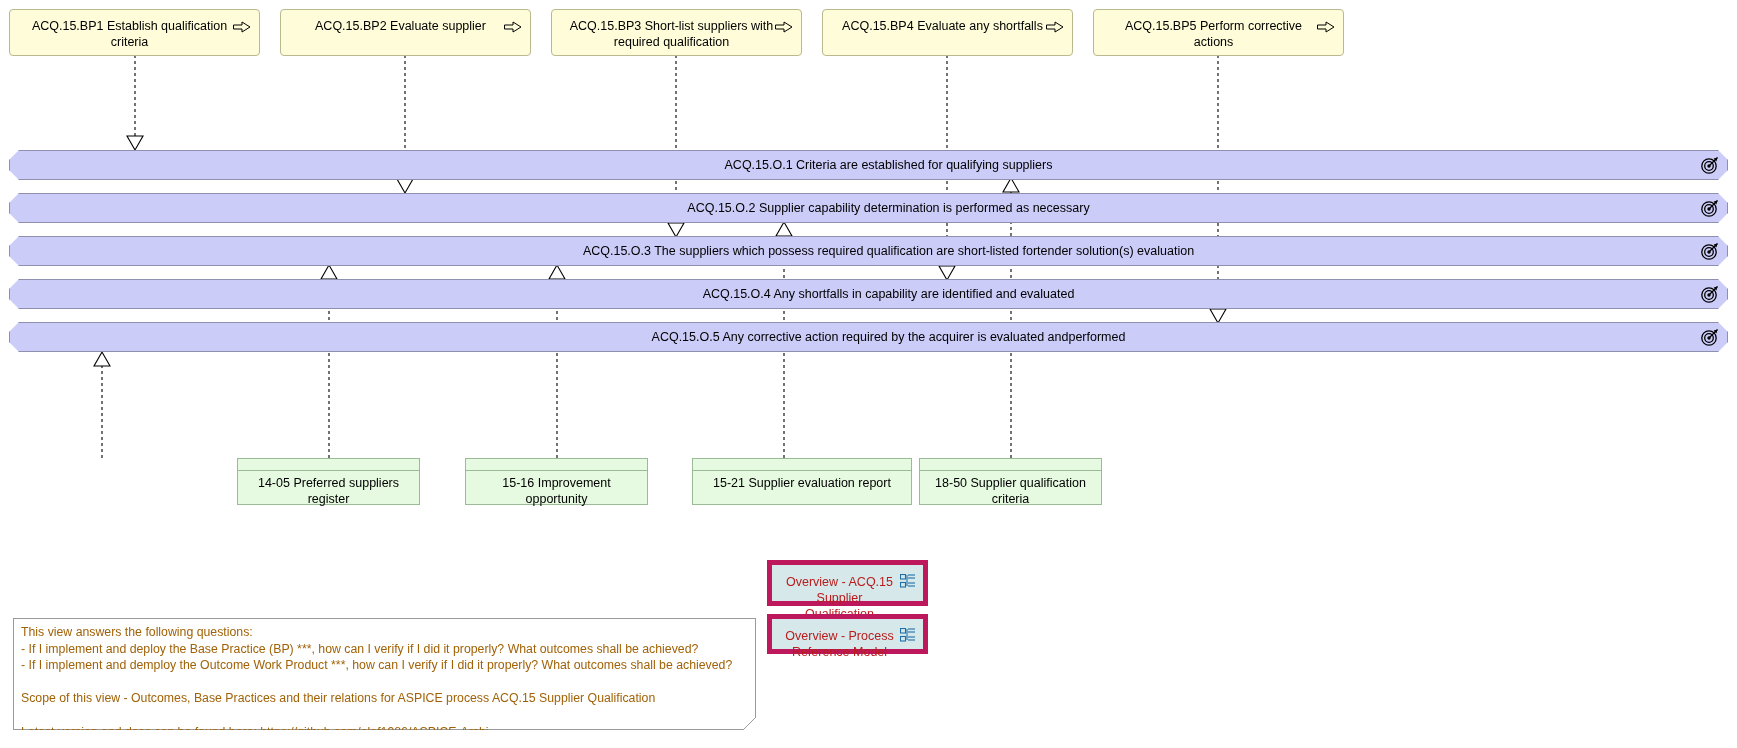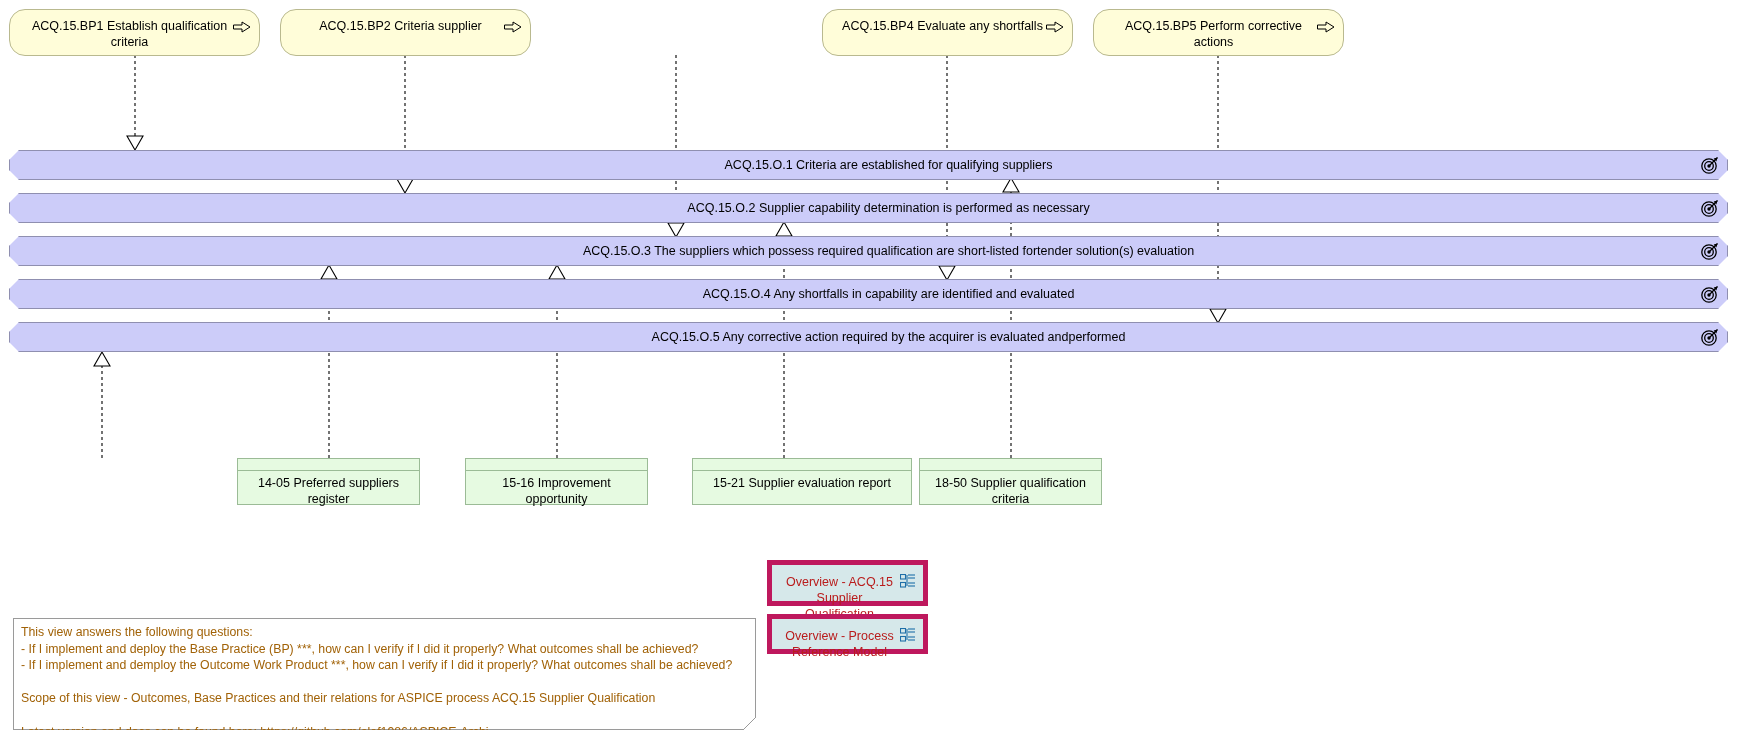--- a/index.html
+++ b/index.html
@@ -19,21 +19,21 @@
     left: 0; top: 0;
     width: 1737px;
     height: 748px;
   }
   .abs { position: absolute; box-sizing: border-box; }
 
   
   .bp {
     background: #fffdd9;
     border: 1px solid #b9b98f;
-    border-radius: 16px;
+    border-radius: 4px;
     color: #000;
   }
   .bp .bp-label {
     position: absolute;
     left: 16px; right: 26px;
     top: 8px;
     text-align: center;
     font-size: 12.5px;
     line-height: 16px;
     color: #000;
@@ -188,26 +188,32 @@
   </svg>
 
   <div class="abs bp" style="left:9px; top:9px; width:251px; height:47px;">
     <div class="bp-label">ACQ.15.BP1 Establish qualification criteria</div>
     <svg class="bp-icon" viewBox="0 0 18 12">
       <polygon points="0.5,4 9,4 9,1 17,6 9,11 9,8 0.5,8" fill="#fffdd9" stroke="#000" stroke-width="1"></polygon>
     </svg>
   </div>
 
   <div class="abs bp" style="left:280px; top:9px; width:251px; height:47px;">
-    <div class="bp-label">ACQ.15.BP2 Criteria supplier</div>
-    <svg class="bp-icon" viewBox="0 0 18 12">
-      <polygon points="0.5,4 9,4 9,1 17,6 9,11 9,8 0.5,8" fill="#fffdd9" stroke="#000" stroke-width="1"></polygon>
-    </svg>
-  </div>
-
+    <div class="bp-label">ACQ.15.BP2 Evaluate supplier</div>
+    <svg class="bp-icon" viewBox="0 0 18 12">
+      <polygon points="0.5,4 9,4 9,1 17,6 9,11 9,8 0.5,8" fill="#fffdd9" stroke="#000" stroke-width="1"></polygon>
+    </svg>
+  </div>
+
+  <div class="abs bp" style="left:551px; top:9px; width:251px; height:47px;">
+    <div class="bp-label">ACQ.15.BP3 Short-list suppliers with required qualification</div>
+    <svg class="bp-icon" viewBox="0 0 18 12">
+      <polygon points="0.5,4 9,4 9,1 17,6 9,11 9,8 0.5,8" fill="#fffdd9" stroke="#000" stroke-width="1"></polygon>
+    </svg>
+  </div>
 
   <div class="abs bp" style="left:822px; top:9px; width:251px; height:47px;">
     <div class="bp-label">ACQ.15.BP4 Evaluate any shortfalls</div>
     <svg class="bp-icon" viewBox="0 0 18 12">
       <polygon points="0.5,4 9,4 9,1 17,6 9,11 9,8 0.5,8" fill="#fffdd9" stroke="#000" stroke-width="1"></polygon>
     </svg>
   </div>
 
   <div class="abs bp" style="left:1093px; top:9px; width:251px; height:47px;">
     <div class="bp-label">ACQ.15.BP5 Perform corrective actions</div>

